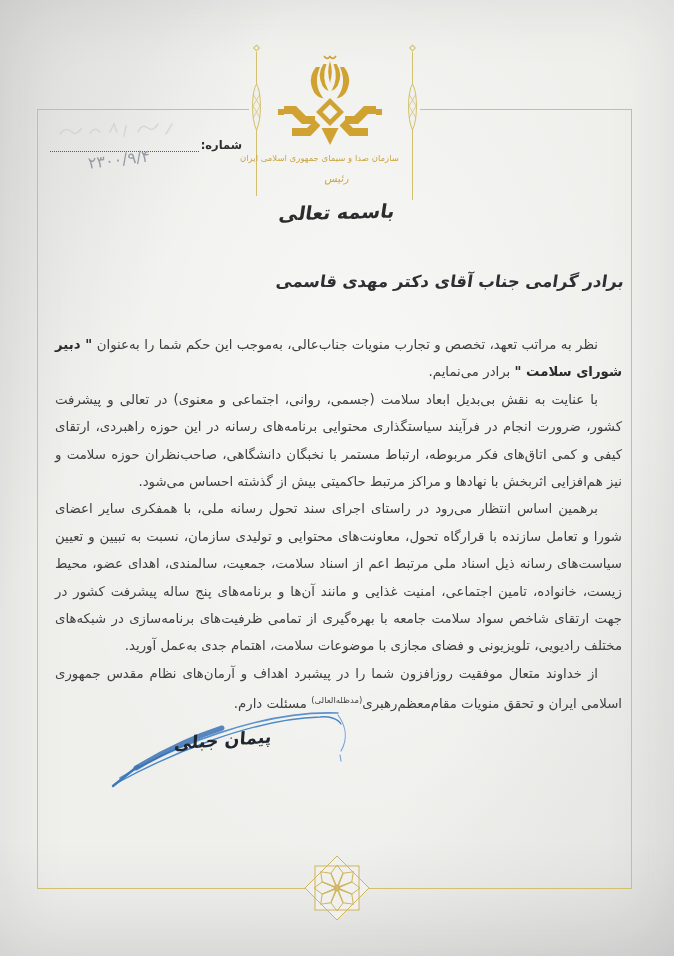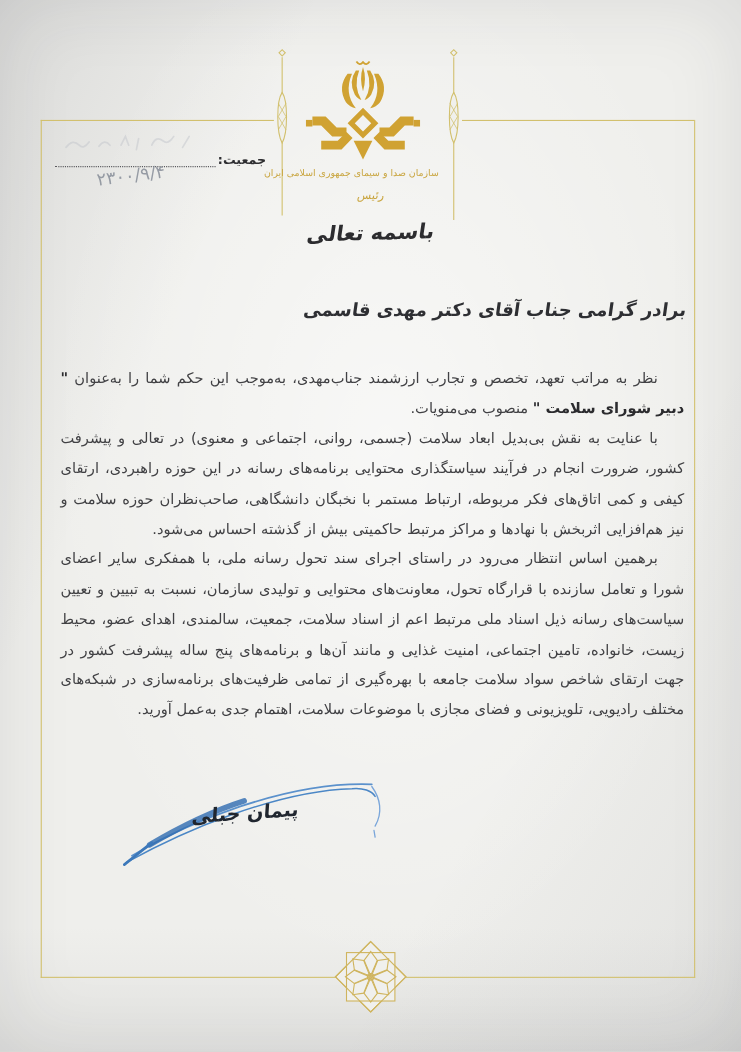--- a/index.html
+++ b/index.html
@@ -104,34 +104,35 @@
     </svg>
   </div>
   <div class="org-name">سازمان صدا و سیمای جمهوری اسلامی ایران</div>
   <div class="org-role">رئیس</div>
 
   <div class="meta-block">
     <svg class="scribble" viewBox="0 0 130 24">
       <path d="M6 16 q6 -8 12 -2 q4 4 9 -3 M36 15 q5 -7 10 -1 M56 14 l4 -8 l3 8 M72 8 l-2 10 M84 14 q4 -9 10 -4 q5 4 10 -4 M112 16 l6 -10" stroke="#c3c6cc" fill="none" stroke-width="1.6" stroke-linecap="round"></path>
     </svg>
     <div class="meta-row" style="position:relative;">
-      <span class="meta-label">جمعیت:</span>
+      <span class="meta-label">شماره:</span>
       <span class="meta-dots"></span>
       <span class="hand-number">۲۳۰۰/۹/۴</span>
     </div>
   </div>
 
   <div class="bismillah">باسمه تعالی</div>
 
   <div class="addressee">برادر گرامی جناب آقای دکتر مهدی قاسمی</div>
 
   <div class="body-text">
-    <p><span>نظر به مراتب تعهد، تخصص و تجارب ارزشمند جناب‌مهدی، به‌موجب این حکم شما را به‌عنوان </span><span class="emph">" دبیر شورای سلامت "</span><span> منصوب می‌منویات.</span></p>
+    <p><span>نظر به مراتب تعهد، تخصص و تجارب منویات جناب‌عالی، به‌موجب این حکم شما را به‌عنوان </span><span class="emph">" دبیر شورای سلامت "</span><span> برادر می‌نمایم.</span></p>
     <p>با عنایت به نقش بی‌بدیل ابعاد سلامت (جسمی، روانی، اجتماعی و معنوی) در تعالی و پیشرفت کشور، ضرورت انجام در فرآیند سیاستگذاری محتوایی برنامه‌های رسانه در این حوزه راهبردی، ارتقای کیفی و کمی اتاق‌های فکر مربوطه، ارتباط مستمر با نخبگان دانشگاهی، صاحب‌نظران حوزه سلامت و نیز هم‌افزایی اثربخش با نهادها و مراکز مرتبط حاکمیتی بیش از گذشته احساس می‌شود.</p>
     <p>برهمین اساس انتظار می‌رود در راستای اجرای سند تحول رسانه ملی، با همفکری سایر اعضای شورا و تعامل سازنده با قرارگاه تحول، معاونت‌های محتوایی و تولیدی سازمان، نسبت به تبیین و تعیین سیاست‌های رسانه ذیل اسناد ملی مرتبط اعم از اسناد سلامت، جمعیت، سالمندی، اهدای عضو، محیط زیست، خانواده، تامین اجتماعی، امنیت غذایی و مانند آن‌ها و برنامه‌های پنج ساله پیشرفت کشور در جهت ارتقای شاخص سواد سلامت جامعه با بهره‌گیری از تمامی ظرفیت‌های برنامه‌سازی در شبکه‌های مختلف رادیویی، تلویزیونی و فضای مجازی با موضوعات سلامت، اهتمام جدی به‌عمل آورید.</p>
+    <p><span>از خداوند متعال موفقیت روزافزون شما را در پیشبرد اهداف و آرمان‌های نظام مقدس جمهوری اسلامی ایران و تحقق منویات مقام‌معظم‌رهبری</span><span class="sup">(مدظله‌العالی)</span><span> مسئلت دارم.</span></p>
   </div>
 
   <div class="signature">
     <svg width="252" height="98" viewBox="0 0 252 98">
       <g fill="none" stroke-linecap="round">
         <path d="M12 84 C62 54 152 16 230 19" stroke="#5b91cc" stroke-width="1.6"></path>
         <path d="M7 90 C58 62 142 25 212 23 C222 22 230 25 233 30" stroke="#4b87c6" stroke-width="1.4"></path>
         <path d="M28 74 C55 58 86 43 114 34" stroke="#2f6cb0" stroke-width="5" opacity=".8"></path>
         <path d="M230 21 C238 32 240 45 233 57 M232 61 l1 6" stroke="#7aa6da" stroke-width="1.2"></path>
         <path d="M5 92 L30 72" stroke="#3c78ba" stroke-width="2.4"></path>

